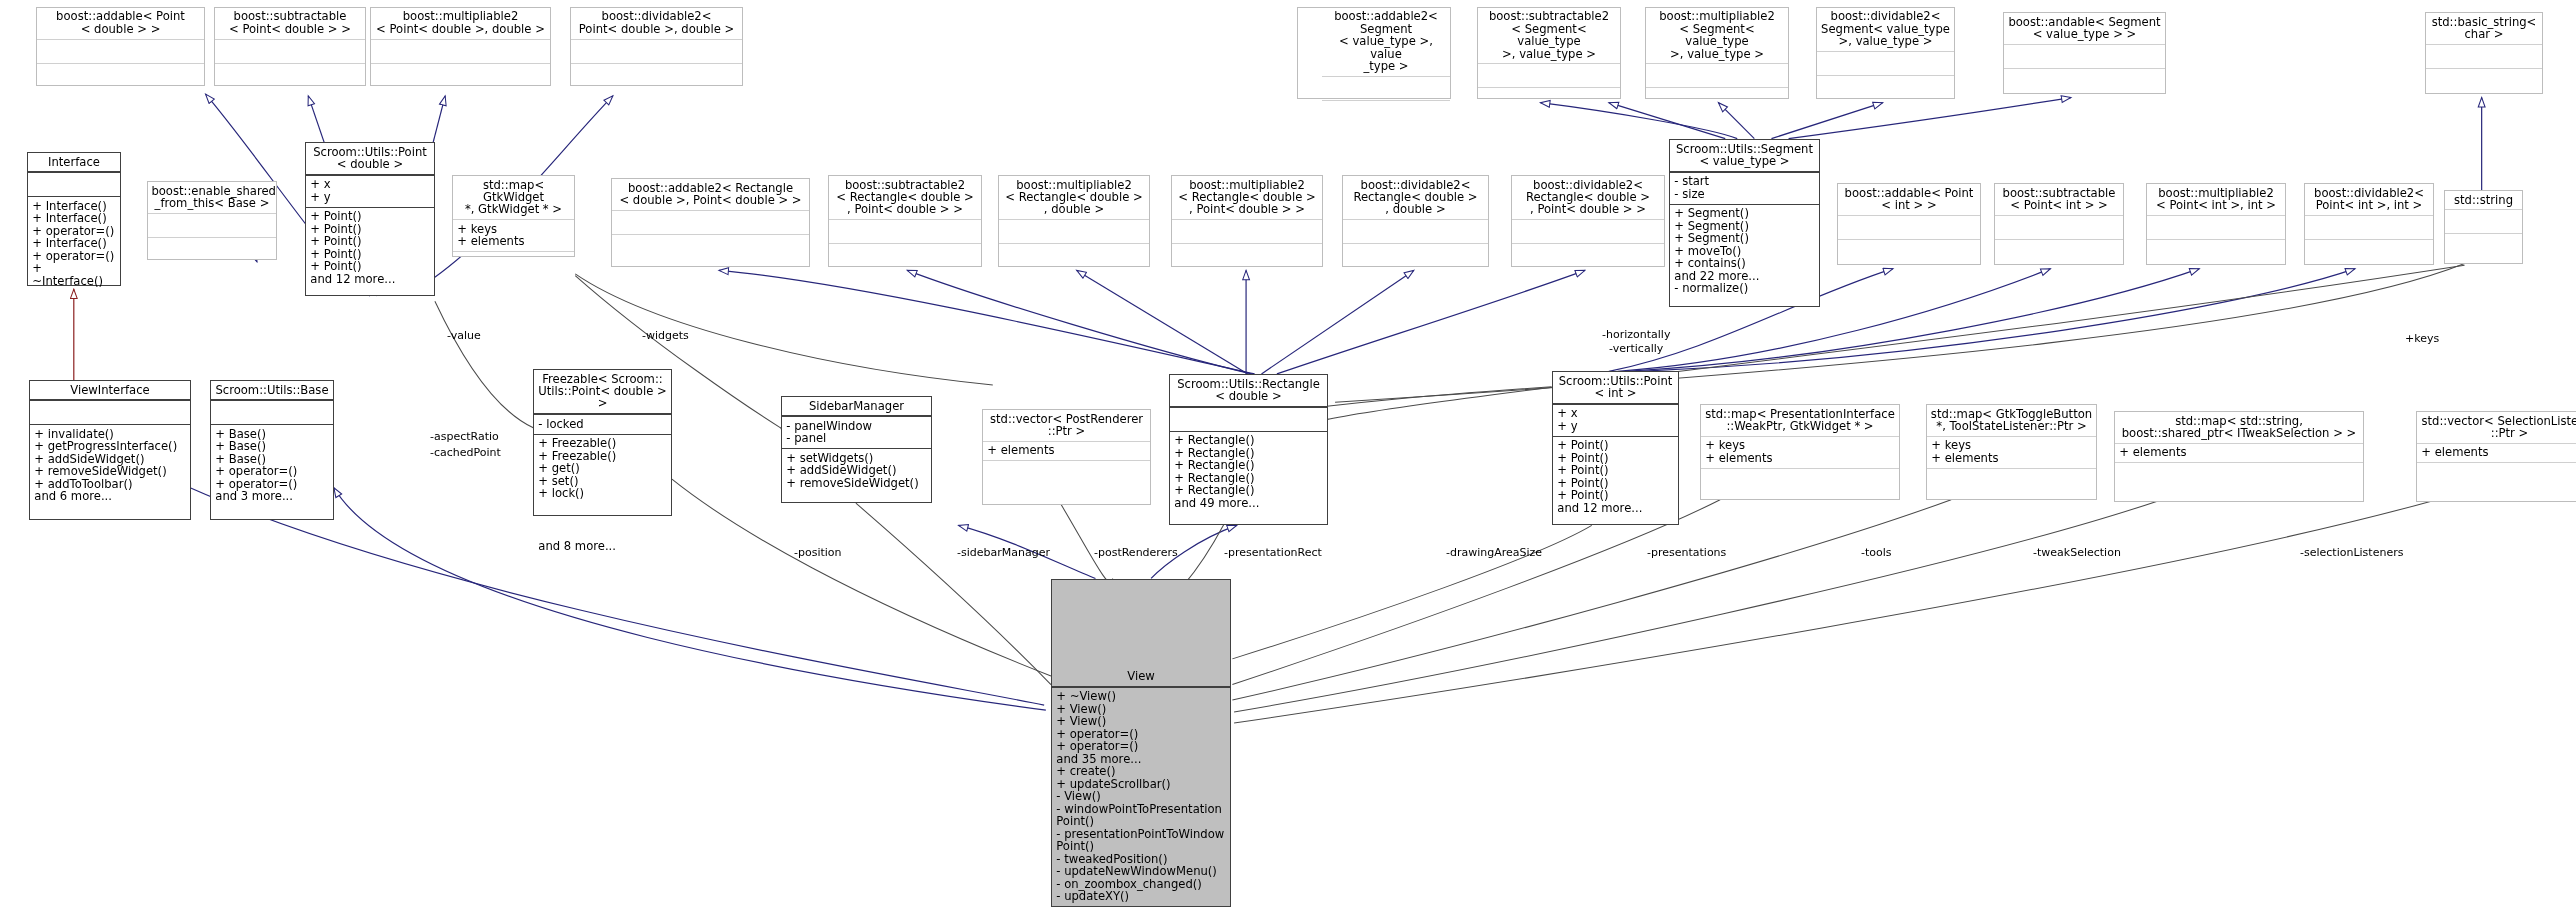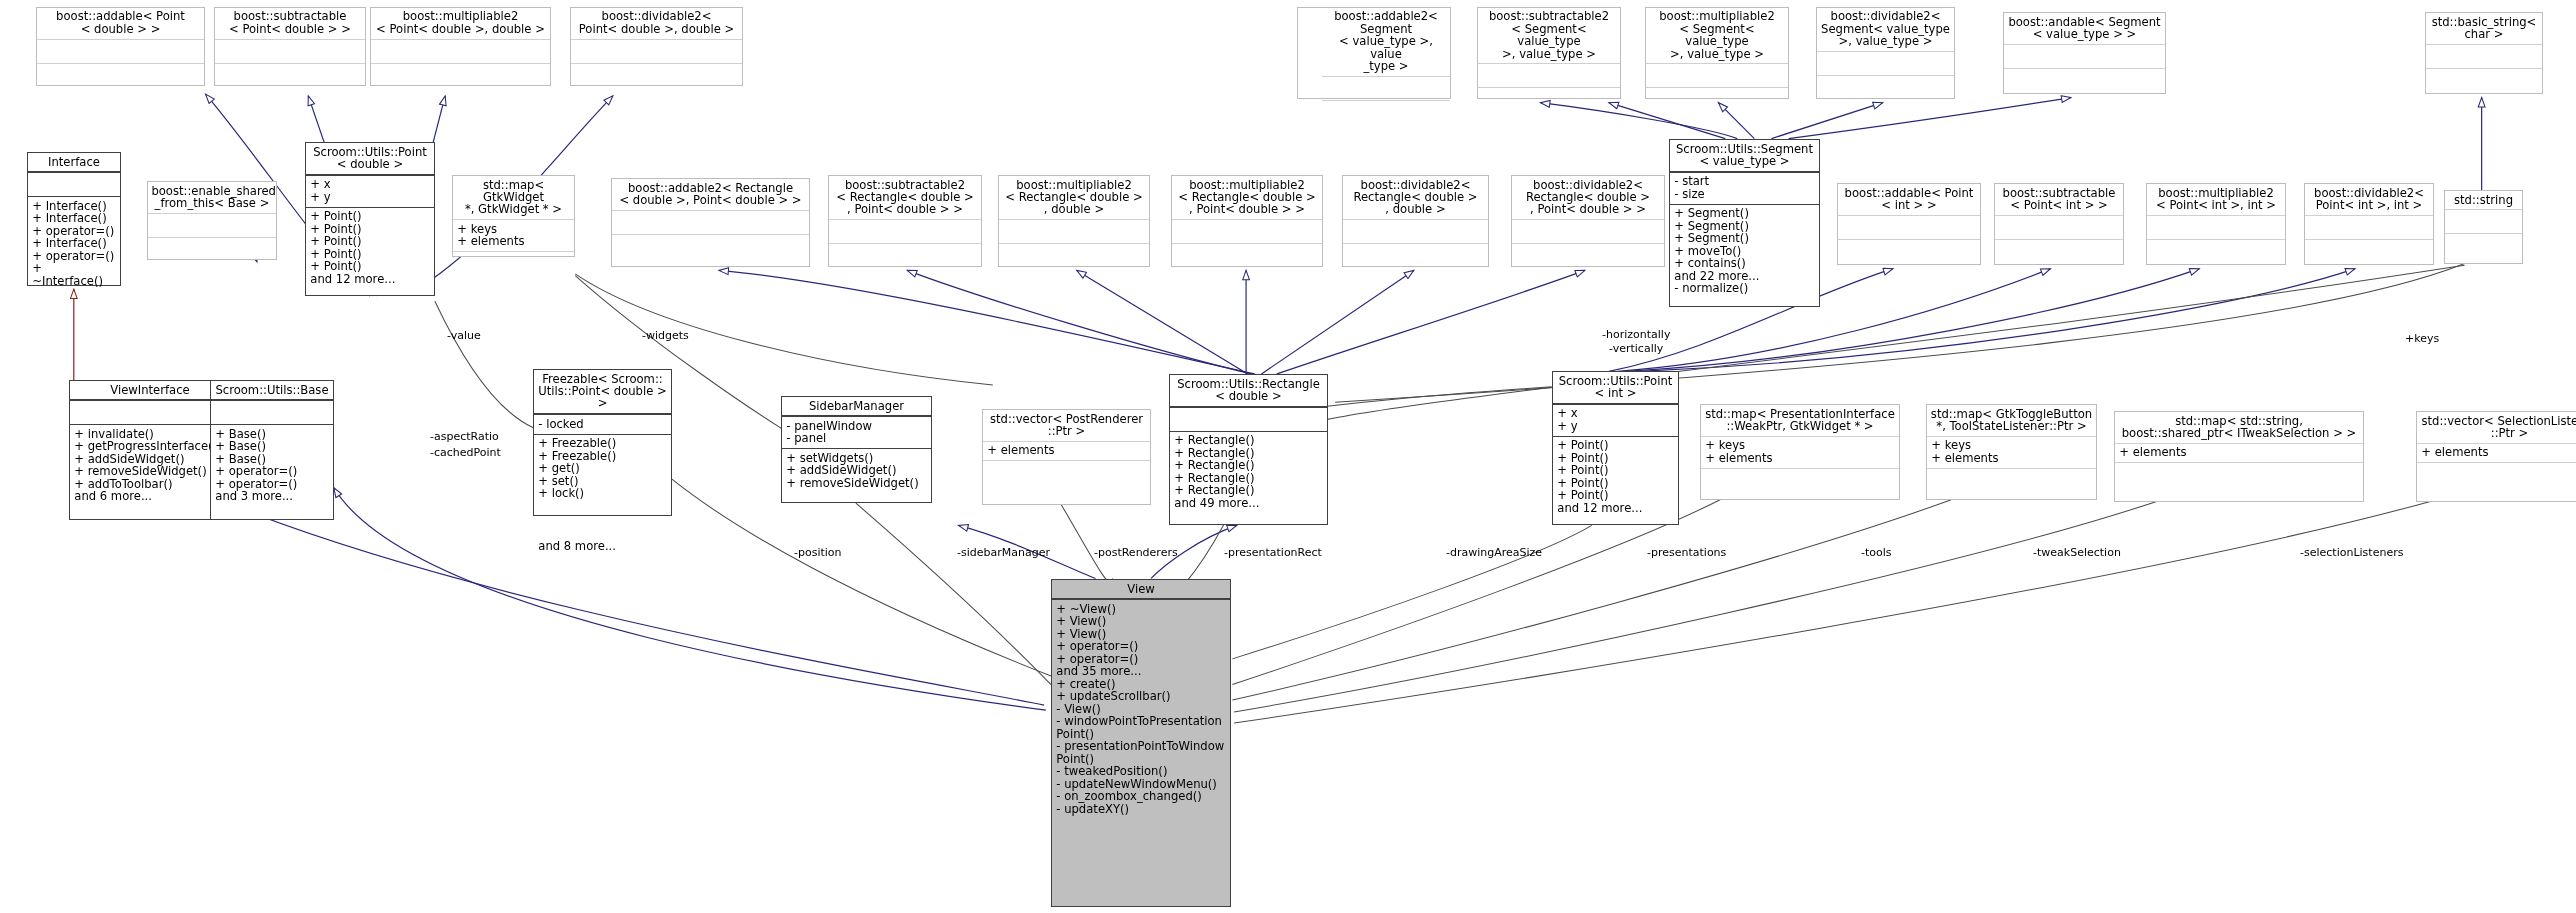--- a/index.html
+++ b/index.html
@@ -346,21 +346,21 @@
         <div class="title">boost::dividable2&lt;
 Point&lt; int &gt;, int &gt;</div>
         <div class="attrs empty"></div>
         <div class="ops empty"></div>
       </div>
       <div class="uml" style="left: 2444px; top: 190px; width: 79px; height: 74px;">
         <div class="title">std::string</div>
         <div class="attrs empty"></div>
         <div class="ops empty"></div>
       </div>
-      <div class="uml bold" style="left: 29px; top: 380px; width: 162px; height: 140px; margin-left: 40px;">
+      <div class="uml bold" style="left: 29px; top: 380px; width: 162px; height: 140px;">
         <div class="title">ViewInterface</div>
         <div class="attrs empty"></div>
         <div class="ops">
           <div class="row" style="white-space: pre-line;">+ invalidate()</div>
           <div class="row" style="white-space: pre-line;">+ getProgressInterface()</div>
           <div class="row" style="white-space: pre-line;">+ addSideWidget()</div>
           <div class="row" style="white-space: pre-line;">+ removeSideWidget()</div>
           <div class="row" style="white-space: pre-line;">+ addToToolbar()</div>
           <div class="row" style="white-space: pre-line;">and 6 more...</div>
         </div>
@@ -468,21 +468,21 @@
         <div class="ops empty"></div>
       </div>
       <div class="uml" style="left: 2388px; top: 411px; width: 187px; height: 91px; margin-left: 28px;">
         <div class="title">std::vector&lt; SelectionListener
 ::Ptr &gt;</div>
         <div class="attrs">
           <div class="row">+ elements</div>
         </div>
         <div class="ops empty"></div>
       </div>
-      <div class="uml highlight" style="left: 1051px; top: 579px; width: 180px; height: 328px;">
+      <div class="uml highlight" style="left: 1051px; top: 579px; width: 180px; height: 328px; justify-content: flex-end;">
         <div class="title">View</div>
         <div class="ops">
           <div class="row" style="white-space: pre-line;">+ ~View()</div>
           <div class="row" style="white-space: pre-line;">+ View()</div>
           <div class="row" style="white-space: pre-line;">+ View()</div>
           <div class="row" style="white-space: pre-line;">+ operator=()</div>
           <div class="row" style="white-space: pre-line;">+ operator=()</div>
           <div class="row" style="white-space: pre-line;">and 35 more...</div>
           <div class="row" style="white-space: pre-line;">+ create()</div>
           <div class="row" style="white-space: pre-line;">+ updateScrollbar()</div>

